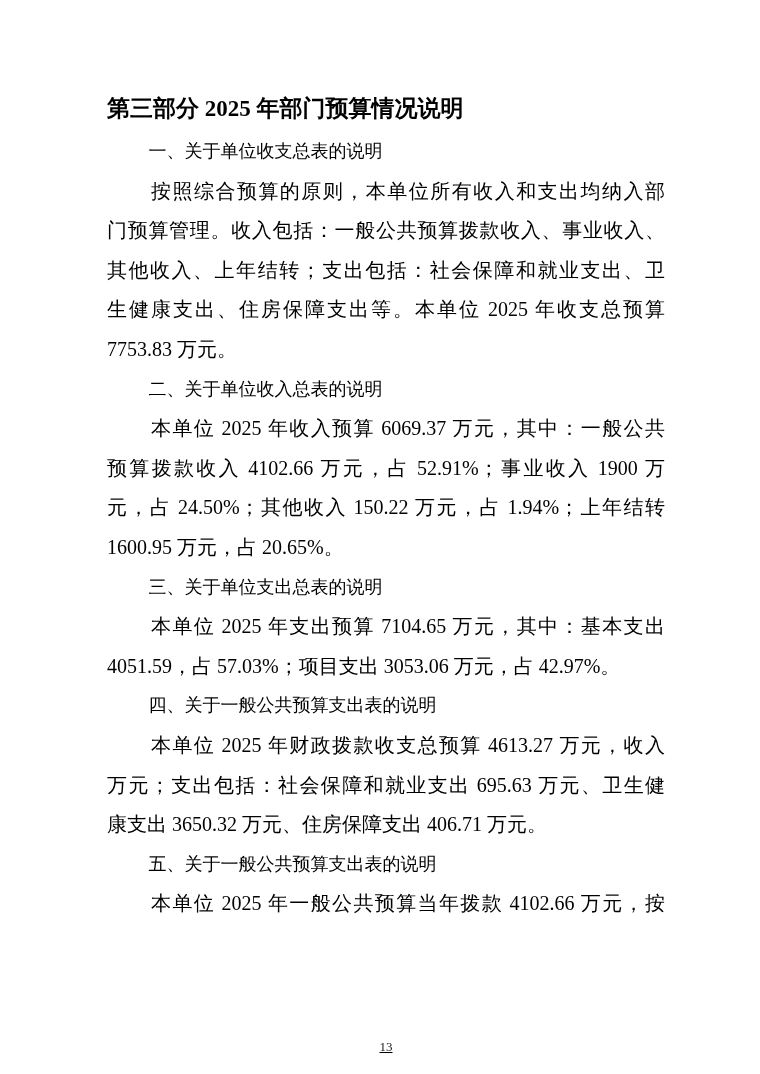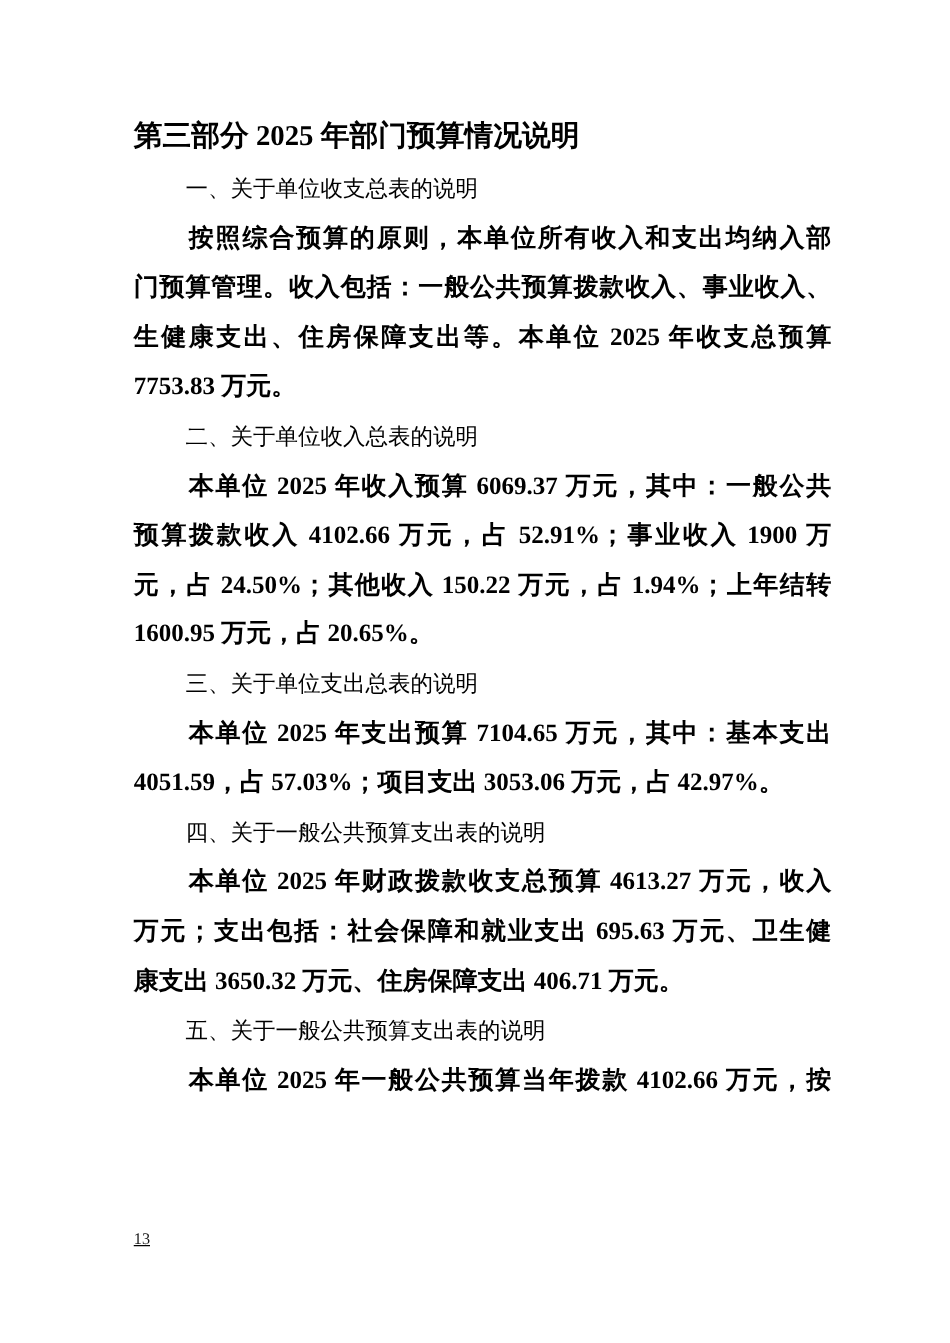--- a/index.html
+++ b/index.html
@@ -31,59 +31,59 @@
   .heading {
     font-family: "Liberation Sans", "DejaVu Sans", sans-serif;
     font-size: 18px;
     line-height: 39.6px;
     font-weight: normal;
     text-indent: 2.3em;
     white-space: nowrap;
   }
   .paragraph {
     margin: 0;
-    font-weight: bold;
   }
   .line {
     font-size: 20px;
     line-height: 39.6px;
     text-align: justify;
     text-align-last: justify;
   }
   .line.first {
     text-indent: 2.2em;
   }
   .line.final {
     text-align-last: left;
   }
   .footer {
     position: absolute;
     left: 107px;
-    top: 981px;
+    top: 1037px;
     width: 558px;
-    text-align: left;
+    text-align: center;
     text-decoration: underline;
   }
   .pageno {
     font-size: 13px;
     line-height: 20px;
     color: #1a1a1a;
   }
 </style>
 </head>
 <body>
 
 <div class="page">
   <div class="content">
     <div class="title">第三部分 2025 年部门预算情况说明</div>
     <div id="doc-body">
         <div class="heading">一、关于单位收支总表的说明</div>
         <div class="paragraph">
           <div class="line first">按照综合预算的原则，本单位所有收入和支出均纳入部</div>
           <div class="line">门预算管理。收入包括：一般公共预算拨款收入、事业收入、</div>
+          <div class="line">其他收入、上年结转；支出包括：社会保障和就业支出、卫</div>
           <div class="line">生健康支出、住房保障支出等。本单位 2025 年收支总预算</div>
           <div class="line final">7753.83 万元。</div>
         </div>
         <div class="heading">二、关于单位收入总表的说明</div>
         <div class="paragraph">
           <div class="line first">本单位 2025 年收入预算 6069.37 万元，其中：一般公共</div>
           <div class="line">预算拨款收入 4102.66 万元，占 52.91%；事业收入 1900 万</div>
           <div class="line">元，占 24.50%；其他收入 150.22 万元，占 1.94%；上年结转</div>
           <div class="line final">1600.95 万元，占 20.65%。</div>
         </div>

